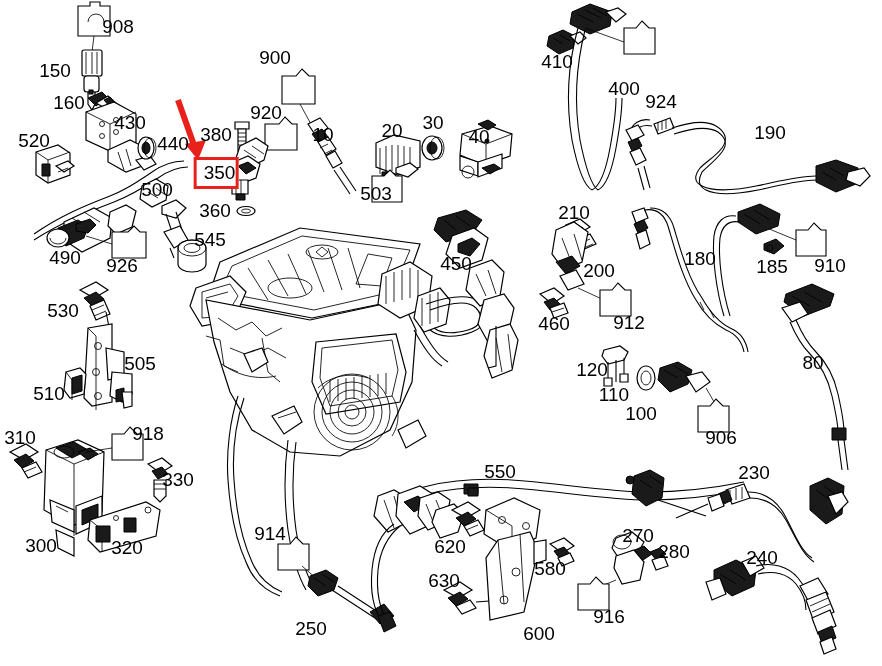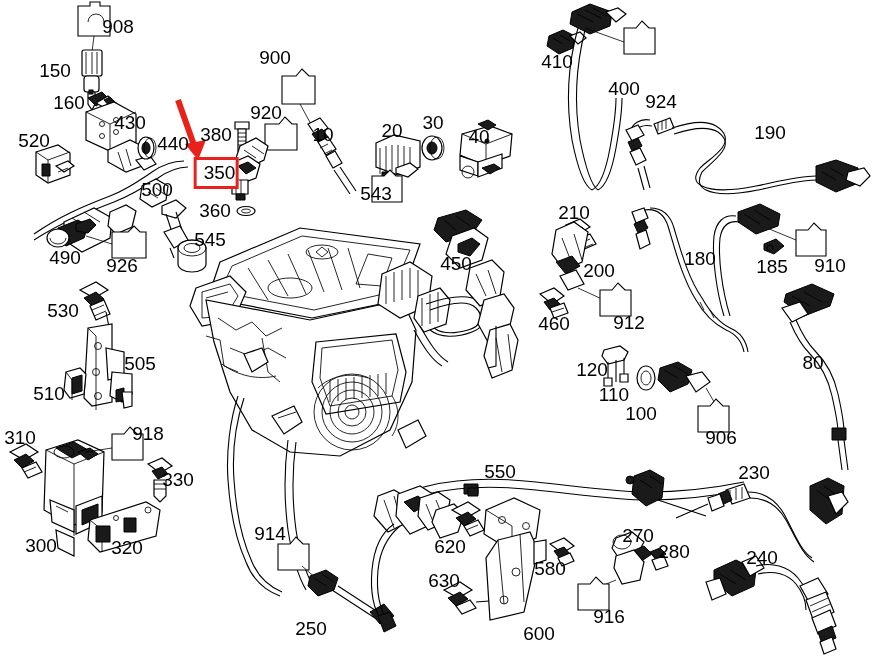--- a/index.html
+++ b/index.html
@@ -583,21 +583,21 @@
       <div class="part-label" style="left: 392px; top: 130px;">20</div>
       <div class="part-label" style="left: 433px; top: 122px;">30</div>
       <div class="part-label" style="left: 479px; top: 136px;">40</div>
       <div class="part-label" style="left: 557px; top: 61px;">410</div>
       <div class="part-label" style="left: 661px; top: 57px; margin-top: 44px;">924</div>
       <div class="part-label" style="left: 624px; top: 88px;">400</div>
       <div class="part-label" style="left: 770px; top: 132px;">190</div>
       <div class="part-label boxed" style="left: 216px; top: 173px;">350</div>
       <div class="part-label" style="left: 157px; top: 189px;">500</div>
       <div class="part-label" style="left: 215px; top: 210px;">360</div>
-      <div class="part-label" style="left: 376px; top: 193px;">543</div>
+      <div class="part-label" style="left: 376px; top: 193px;">503</div>
       <div class="part-label" style="left: 65px; top: 257px;">490</div>
       <div class="part-label" style="left: 122px; top: 265px;">926</div>
       <div class="part-label" style="left: 210px; top: 239px;">545</div>
       <div class="part-label" style="left: 456px; top: 263px;">450</div>
       <div class="part-label" style="left: 574px; top: 212px;">210</div>
       <div class="part-label" style="left: 599px; top: 270px;">200</div>
       <div class="part-label" style="left: 554px; top: 323px;">460</div>
       <div class="part-label" style="left: 629px; top: 322px;">912</div>
       <div class="part-label" style="left: 700px; top: 258px;">180</div>
       <div class="part-label" style="left: 772px; top: 266px;">185</div>

